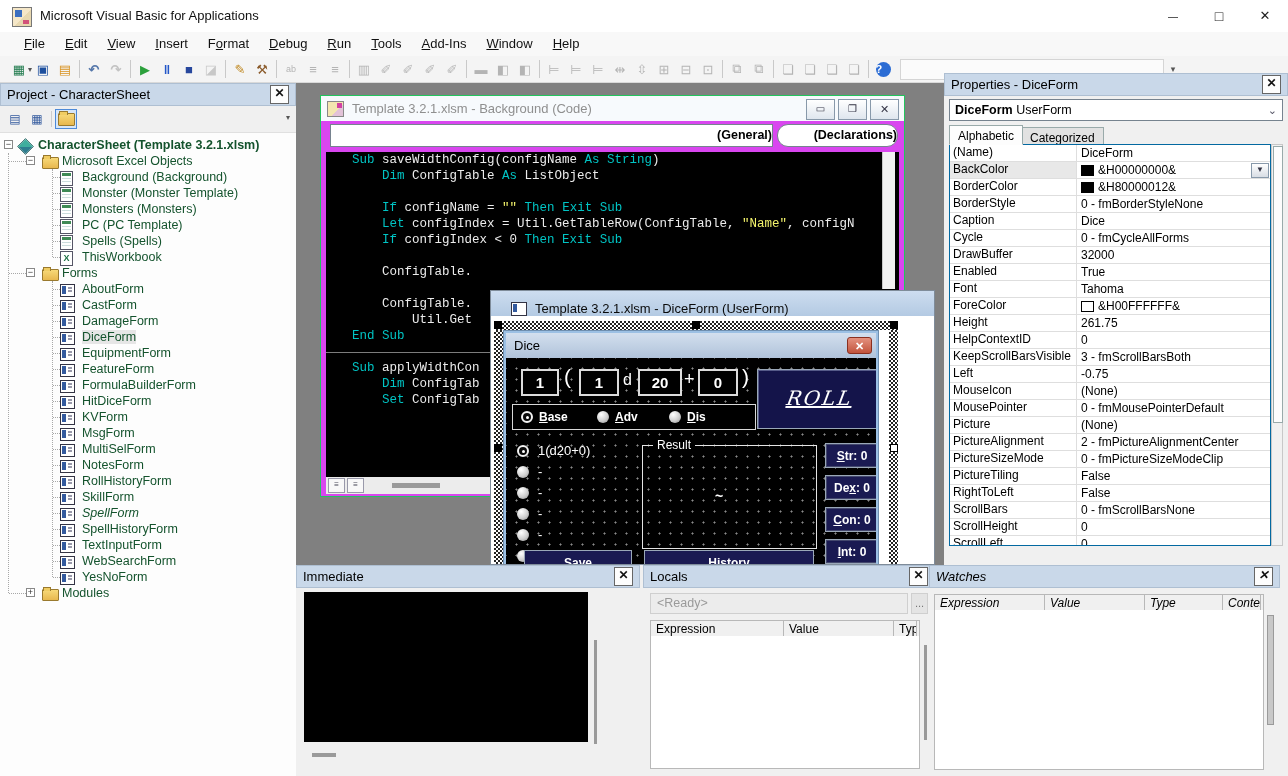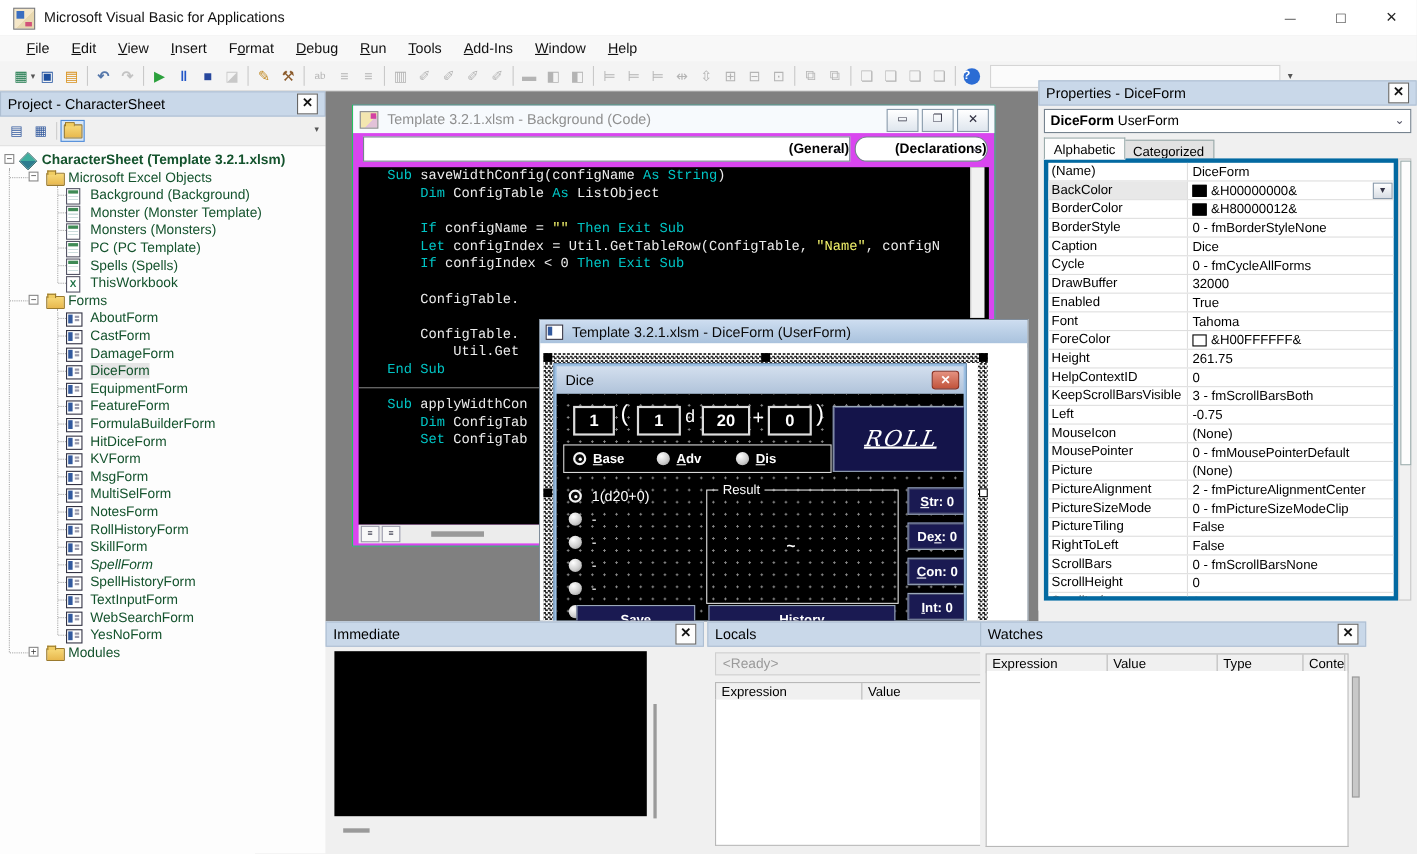--- a/index.html
+++ b/index.html
@@ -124,21 +124,21 @@
   .code-sep{height:16px;position:relative;}
   .code-sep::before{content:"";position:absolute;left:0;right:0;top:8px;border-top:1px solid #7c7c7c;}
   #code-vscroll{left:561px;top:56px;width:12px;height:137px;background:#f1f1f1;border-left:1px solid #c8c8c8;}
   #code-bottom{left:5px;top:381px;width:573px;height:17px;background:#ececec;display:flex;align-items:center;}
   .splitb{width:15px;height:13px;border:1px solid #99a;background:#f8f8f8;margin-left:2px;font-size:8px;line-height:12px;text-align:center;color:#445;}
   .splitb::before{content:"≡";}
   #code-hthumb{width:48px;height:5px;background:#9a9a9a;margin-left:28px;}
 
   
   #designer{left:490px;top:290px;width:445px;height:275px;border:1px solid #7f8c9a;box-sizing:border-box;background:#fff;overflow:hidden;z-index:3;}
-  #designer-titlebar{left:0;top:0;width:443px;height:21px;background:linear-gradient(#cdddf0,#a9c2dd);display:flex;align-items:center;padding:0 5px;box-sizing:border-box;}
+  #designer-titlebar{left:0;top:0;width:443px;height:35px;background:linear-gradient(#cdddf0,#a9c2dd);display:flex;align-items:center;padding:0 20px;box-sizing:border-box;}
   #designer-icon{width:14px;height:12px;background:#fff;border:1px solid #334;position:relative;}
   #designer-icon::before{content:"";position:absolute;left:1px;top:1px;width:4px;height:8px;background:#335a9e;}
   #designer-title{margin-left:8px;font-size:13px;color:#0a0a0a;}
   #designer-client{left:0;top:25px;width:443px;height:250px;background:#fff;}
   .stipple{background:repeating-conic-gradient(#222 0% 25%,#fff 0% 50%) 0 0/4px 4px;}
   #sel-top{left:3px;top:5px;width:404px;height:9px;}
   #sel-left{left:3px;top:14px;width:9px;height:236px;}
   #sel-right{left:398px;top:14px;width:9px;height:236px;}
   .handle{width:8px;height:8px;background:#000;}
   .handle.hollow{background:#fff;border:1px solid #000;box-sizing:border-box;}
@@ -168,21 +168,21 @@
 
   
   #props{left:944px;top:73px;width:344px;height:482px;background:#f0f0f0;}
   #props .panel-title{width:344px;}
   #props-obj{position:absolute;left:5px;top:26px;width:334px;height:22px;background:#fff;border:1px solid #76838f;box-sizing:border-box;font-size:12.5px;line-height:20px;padding-left:5px;}
   #props-obj .chev{position:absolute;right:5px;color:#556;font-size:11px;}
   #props-obj b{font-weight:bold;}
   .ptab{position:absolute;top:52px;height:20px;font-size:12px;padding:0 8px;line-height:20px;border:1px solid #9aa;box-sizing:border-box;}
   #ptab-alpha{left:5px;background:#fdfdfd;border-bottom:1px solid #fdfdfd;z-index:2;}
   #ptab-cat{left:77px;background:#e2e2e2;top:54px;height:18px;}
-  #props-grid{position:absolute;left:5px;top:71px;width:322px;height:402px;background:#fff;border:4px solid #0369a1;box-sizing:border-box;overflow:hidden;}
+  #props-grid{position:absolute;left:5px;top:71px;width:322px;height:402px;background:#fff;border:1px solid #0369a1;box-sizing:border-box;overflow:hidden;}
   .prow{display:flex;height:16px;border-bottom:1px solid #dedede;font-size:12px;line-height:15px;}
   .prow .pname{width:127px;border-right:1px solid #dedede;padding-left:3px;box-sizing:border-box;white-space:nowrap;overflow:hidden;}
   .prow .pval{flex:1;padding-left:4px;display:flex;align-items:center;gap:4px;white-space:nowrap;overflow:hidden;position:relative;}
   .prow.sel .pname{background:#e8e8e8;}
   .swatch{width:11px;height:9px;border:1px solid #000;flex:0 0 auto;}
   .pdrop{position:absolute;right:1px;top:1px;width:16px;height:13px;background:linear-gradient(#fff,#d8dde4);border:1px solid #8899aa;font-size:8px;text-align:center;line-height:12px;color:#334;}
   .pdrop::before{content:"▼";}
   #props-vscroll{position:absolute;left:327px;top:71px;width:12px;height:402px;background:#f1f1f1;border:1px solid #c8c8c8;box-sizing:border-box;}
   #props-vthumb{position:absolute;left:1px;top:1px;width:8px;height:275px;background:#fdfdfd;border:1px solid #9aa;}
 
@@ -196,21 +196,21 @@
   #locals{left:643px;width:292px;}
   #locals .panel-title{width:292px;}
   #locals-ready{position:absolute;left:7px;top:28px;width:258px;height:21px;background:#ececec;border:1px solid #cfcfcf;box-sizing:border-box;color:#9a9a9a;font-size:12.5px;line-height:19px;padding-left:6px;}
   #locals-dots{position:absolute;left:268px;top:28px;width:17px;height:21px;background:#e4e4e4;border:1px solid #cfcfcf;box-sizing:border-box;color:#777;font-size:11px;text-align:center;line-height:18px;}
   .gridhead{position:absolute;display:flex;background:#f0f0f0;border:1px solid #b8b8b8;box-sizing:border-box;font-size:12px;}
   .gridhead .col{border-right:1px solid #b8b8b8;padding:1px 0 0 5px;box-sizing:border-box;height:16px;white-space:nowrap;overflow:hidden;}
   .gridbody{position:absolute;background:#fff;border:1px solid #b8b8b8;border-top:none;box-sizing:border-box;}
   #locals-head{left:7px;top:55px;width:270px;}
   #locals-body{left:7px;top:71px;width:270px;height:133px;}
   #locals-vthumb{position:absolute;left:281px;top:80px;width:3px;height:95px;background:#9a9a9a;}
-  #watches{left:891px;width:351px;}
+  #watches{left:929px;width:351px;font-style:italic;}
   #watches .panel-title{width:351px;}
   #watches-head{left:5px;top:29px;width:330px;}
   #watches-body{left:5px;top:45px;width:330px;height:160px;}
   #watches-vthumb{position:absolute;left:338px;top:50px;width:5px;height:108px;background:#c8c8c8;border:1px solid #9a9a9a;}
 </style>
 </head>
 <body>
 
 <div class="abs" id="titlebar" data-name="app-titlebar">
   <div class="abs" id="app-icon" data-name="vba-app-icon"></div>

